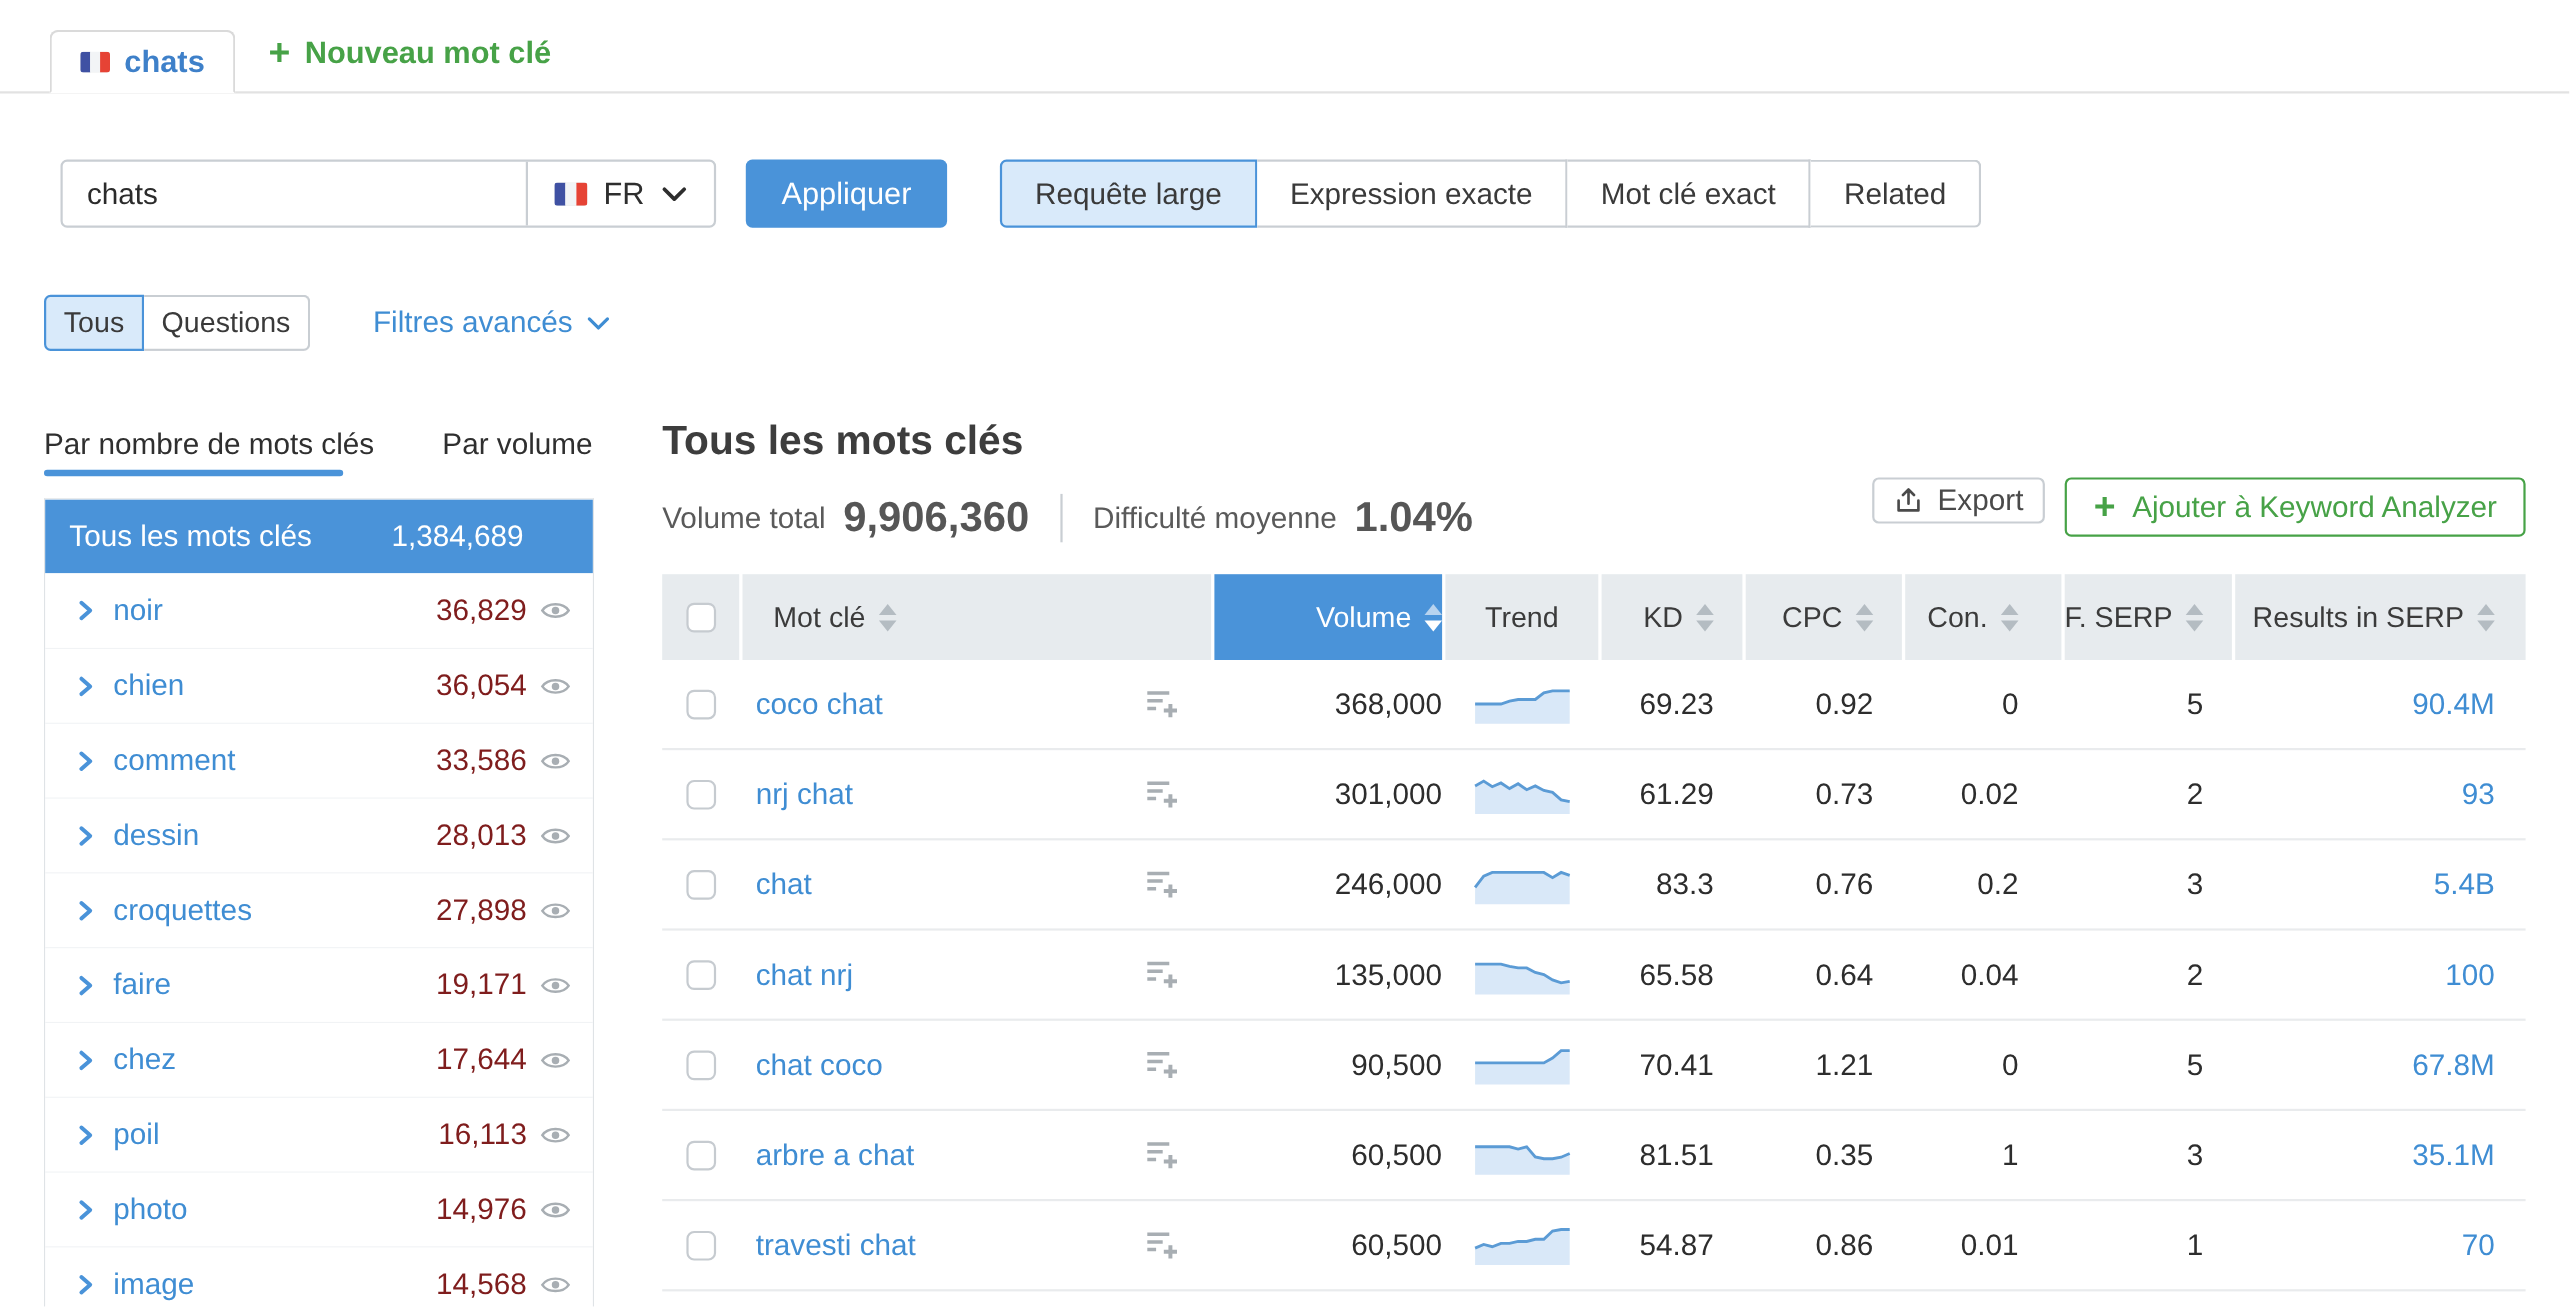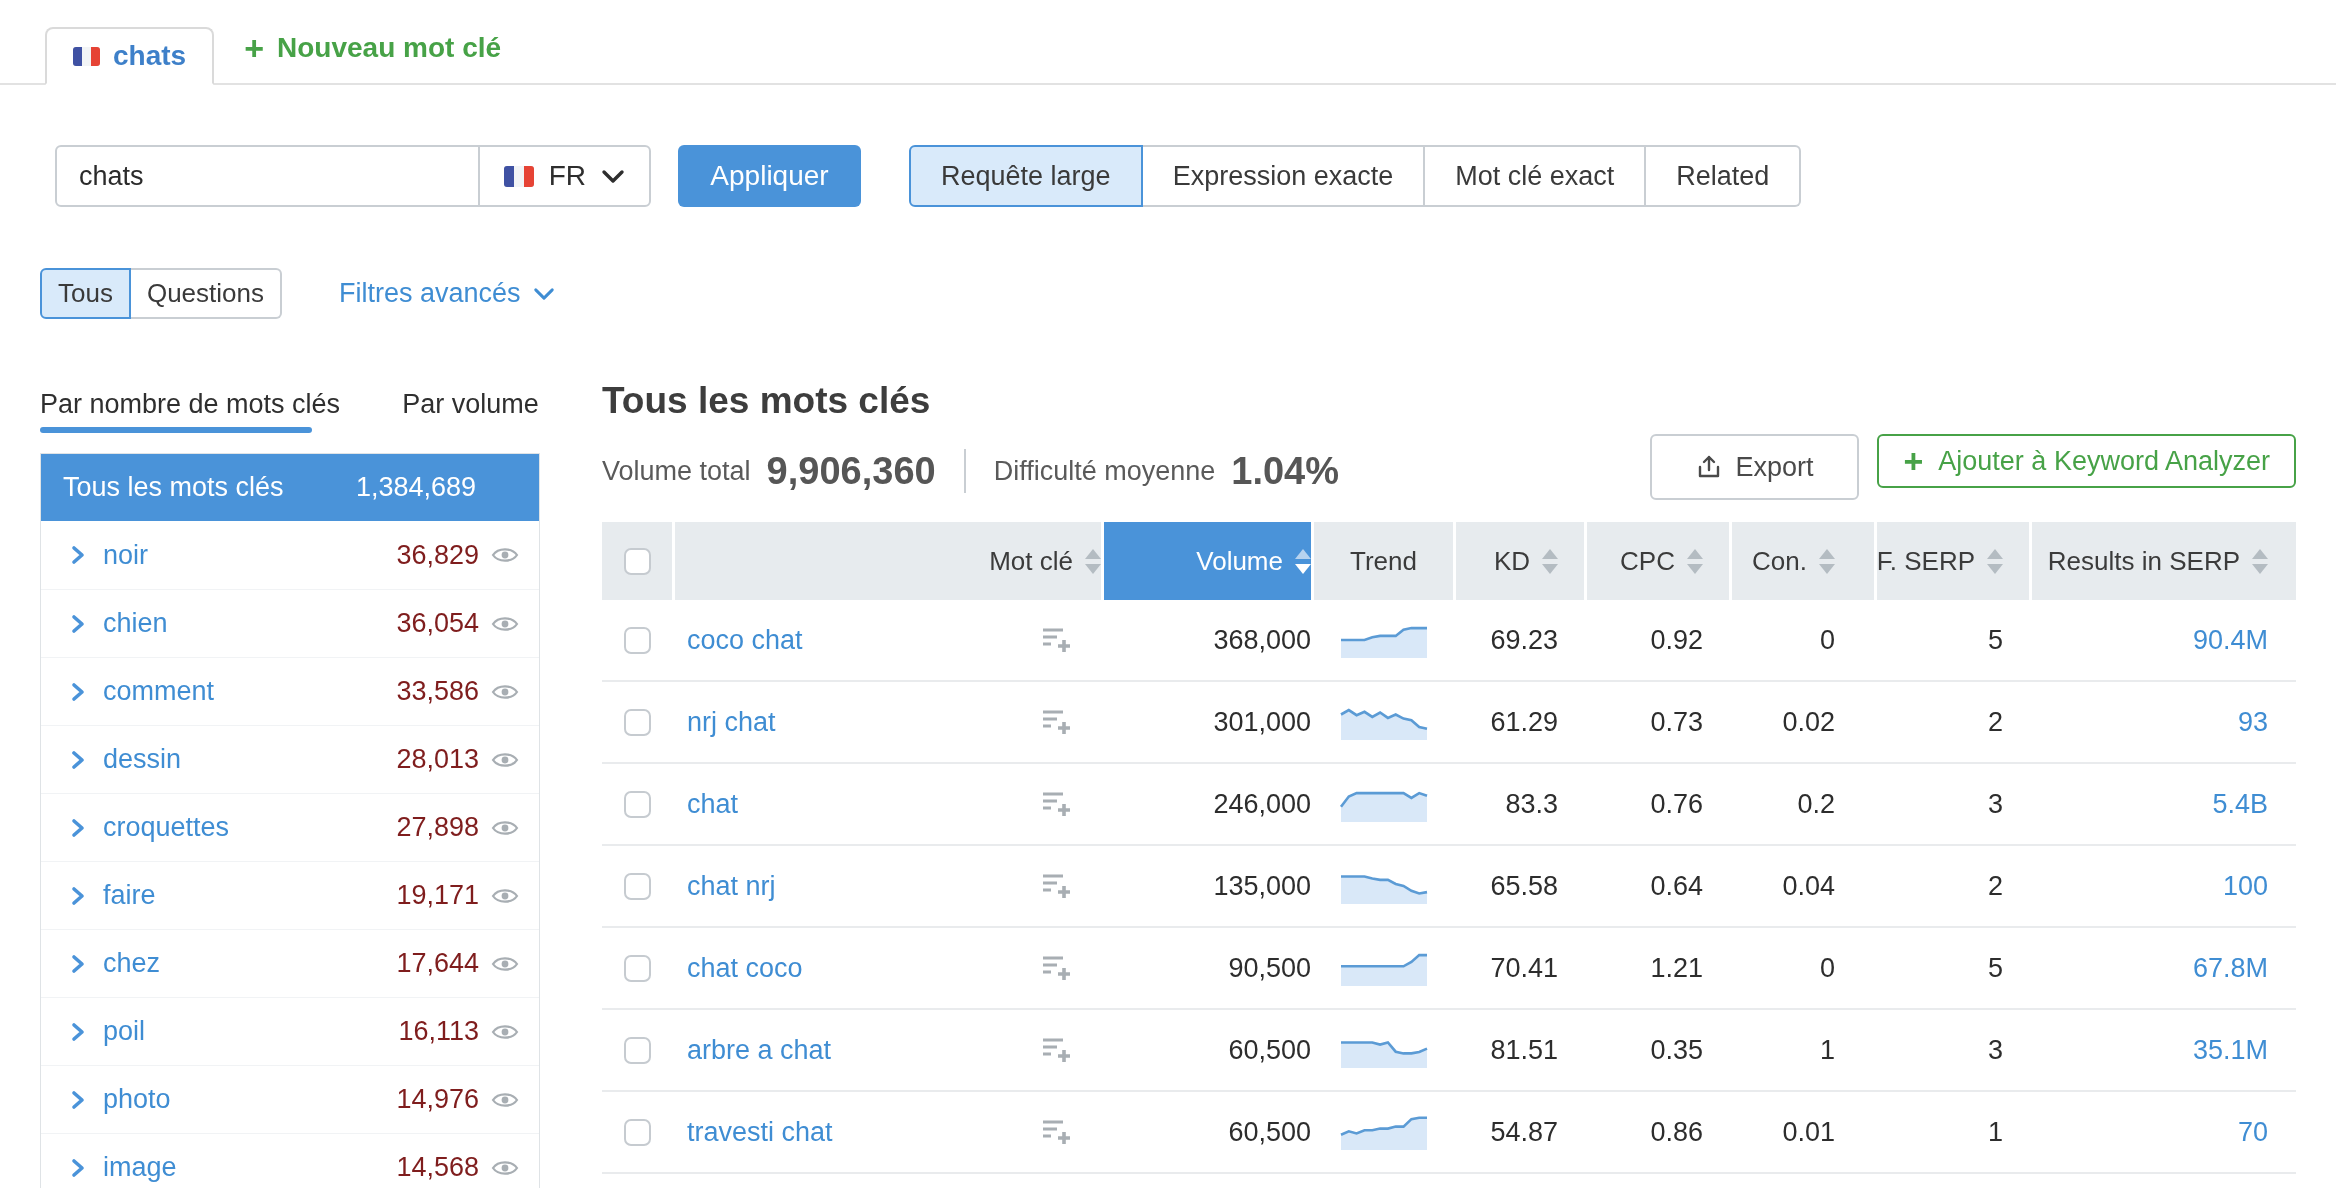--- a/index.html
+++ b/index.html
@@ -74,21 +74,21 @@
   .eye circle{fill:#a8aeb3}
 
   
   .main{position:absolute;left:602px;top:372px;width:1694px}
   .page-title{font-size:37px;line-height:46px;font-weight:700;color:#3d3d3d;margin-top:6px}
   .stats{display:flex;align-items:center;margin-top:22px;height:50px}
   .stat-label{font-size:27px;color:#5a5a5a}
   .stat-value{font-size:38px;font-weight:700;color:#565656;margin-left:16px}
   .stat-divider{width:2px;height:44px;background:#c9ced3;margin:0 28px}
   .actions{position:absolute;top:62px;right:0;display:flex;gap:18px}
-  .export-btn{height:66px;padding:0 44px;border:2px solid #c9ced3;border-radius:6px;background:#fff;
+  .export-btn{height:42px;padding:0 18px;border:2px solid #c9ced3;border-radius:6px;background:#fff;
               font-family:inherit;font-size:27px;color:#4a4a4a;display:flex;align-items:center;gap:13px;cursor:pointer}
   .exp{stroke:#4a4a4a;fill:none;stroke-width:2.4;stroke-linecap:round;stroke-linejoin:round}
   .analyzer-btn{height:54px;padding:0 24px;border:2px solid var(--green);border-radius:6px;background:#fff;
                 font-family:inherit;font-size:27px;color:var(--green);display:flex;align-items:center;gap:15px;cursor:pointer}
 
   
   .table{margin-top:26px}
   .thead{display:flex;height:78px}
   .hcell{background:var(--header_bg);display:flex;align-items:center;font-size:26px;color:#3b3b3b;
          margin-right:3px;cursor:pointer}
@@ -108,21 +108,21 @@
 
   .col-checkbox{width:70px;justify-content:center}
   .col-keyword{width:426px}
   .col-volume{width:207px;justify-content:flex-end;}
   .col-trend{width:139px;justify-content:center}
   .col-kd{width:128px;justify-content:flex-end;padding-right:26px}
   .col-cpc{width:142px;justify-content:flex-end;padding-right:26px}
   .col-con{width:142px;justify-content:flex-end;padding-right:39px}
   .col-fserp{width:152px;justify-content:flex-end;padding-right:26px}
   .col-results{width:264px;justify-content:flex-end;padding-right:28px}
-  .hcell.col-keyword{padding-left:16px;justify-content:flex-end}
+  .hcell.col-keyword{padding-left:28px;justify-content:flex-start}
   .cell.col-keyword{padding-left:12px;justify-content:flex-start}
 
   .cb{width:27px;height:27px;border:2px solid #c6cbd0;border-radius:7px;background:#fff;cursor:pointer;flex:none}
   .kw-link{color:var(--link_blue);text-decoration:none;cursor:pointer}
   .addicon{margin-left:auto;margin-right:30px;display:flex;cursor:pointer}
   .addicon .bars{stroke:#a8aeb3;stroke-width:3.2;fill:none}
   .addicon .plusline{stroke:#a8aeb3;stroke-width:3.6;fill:none}
   .results-link{color:var(--link_blue);text-decoration:none;cursor:pointer}
   .spark-line{fill:none;stroke:var(--spark_line);stroke-width:2.6}
   .spark-fill{fill:var(--spark_fill);stroke:none}

